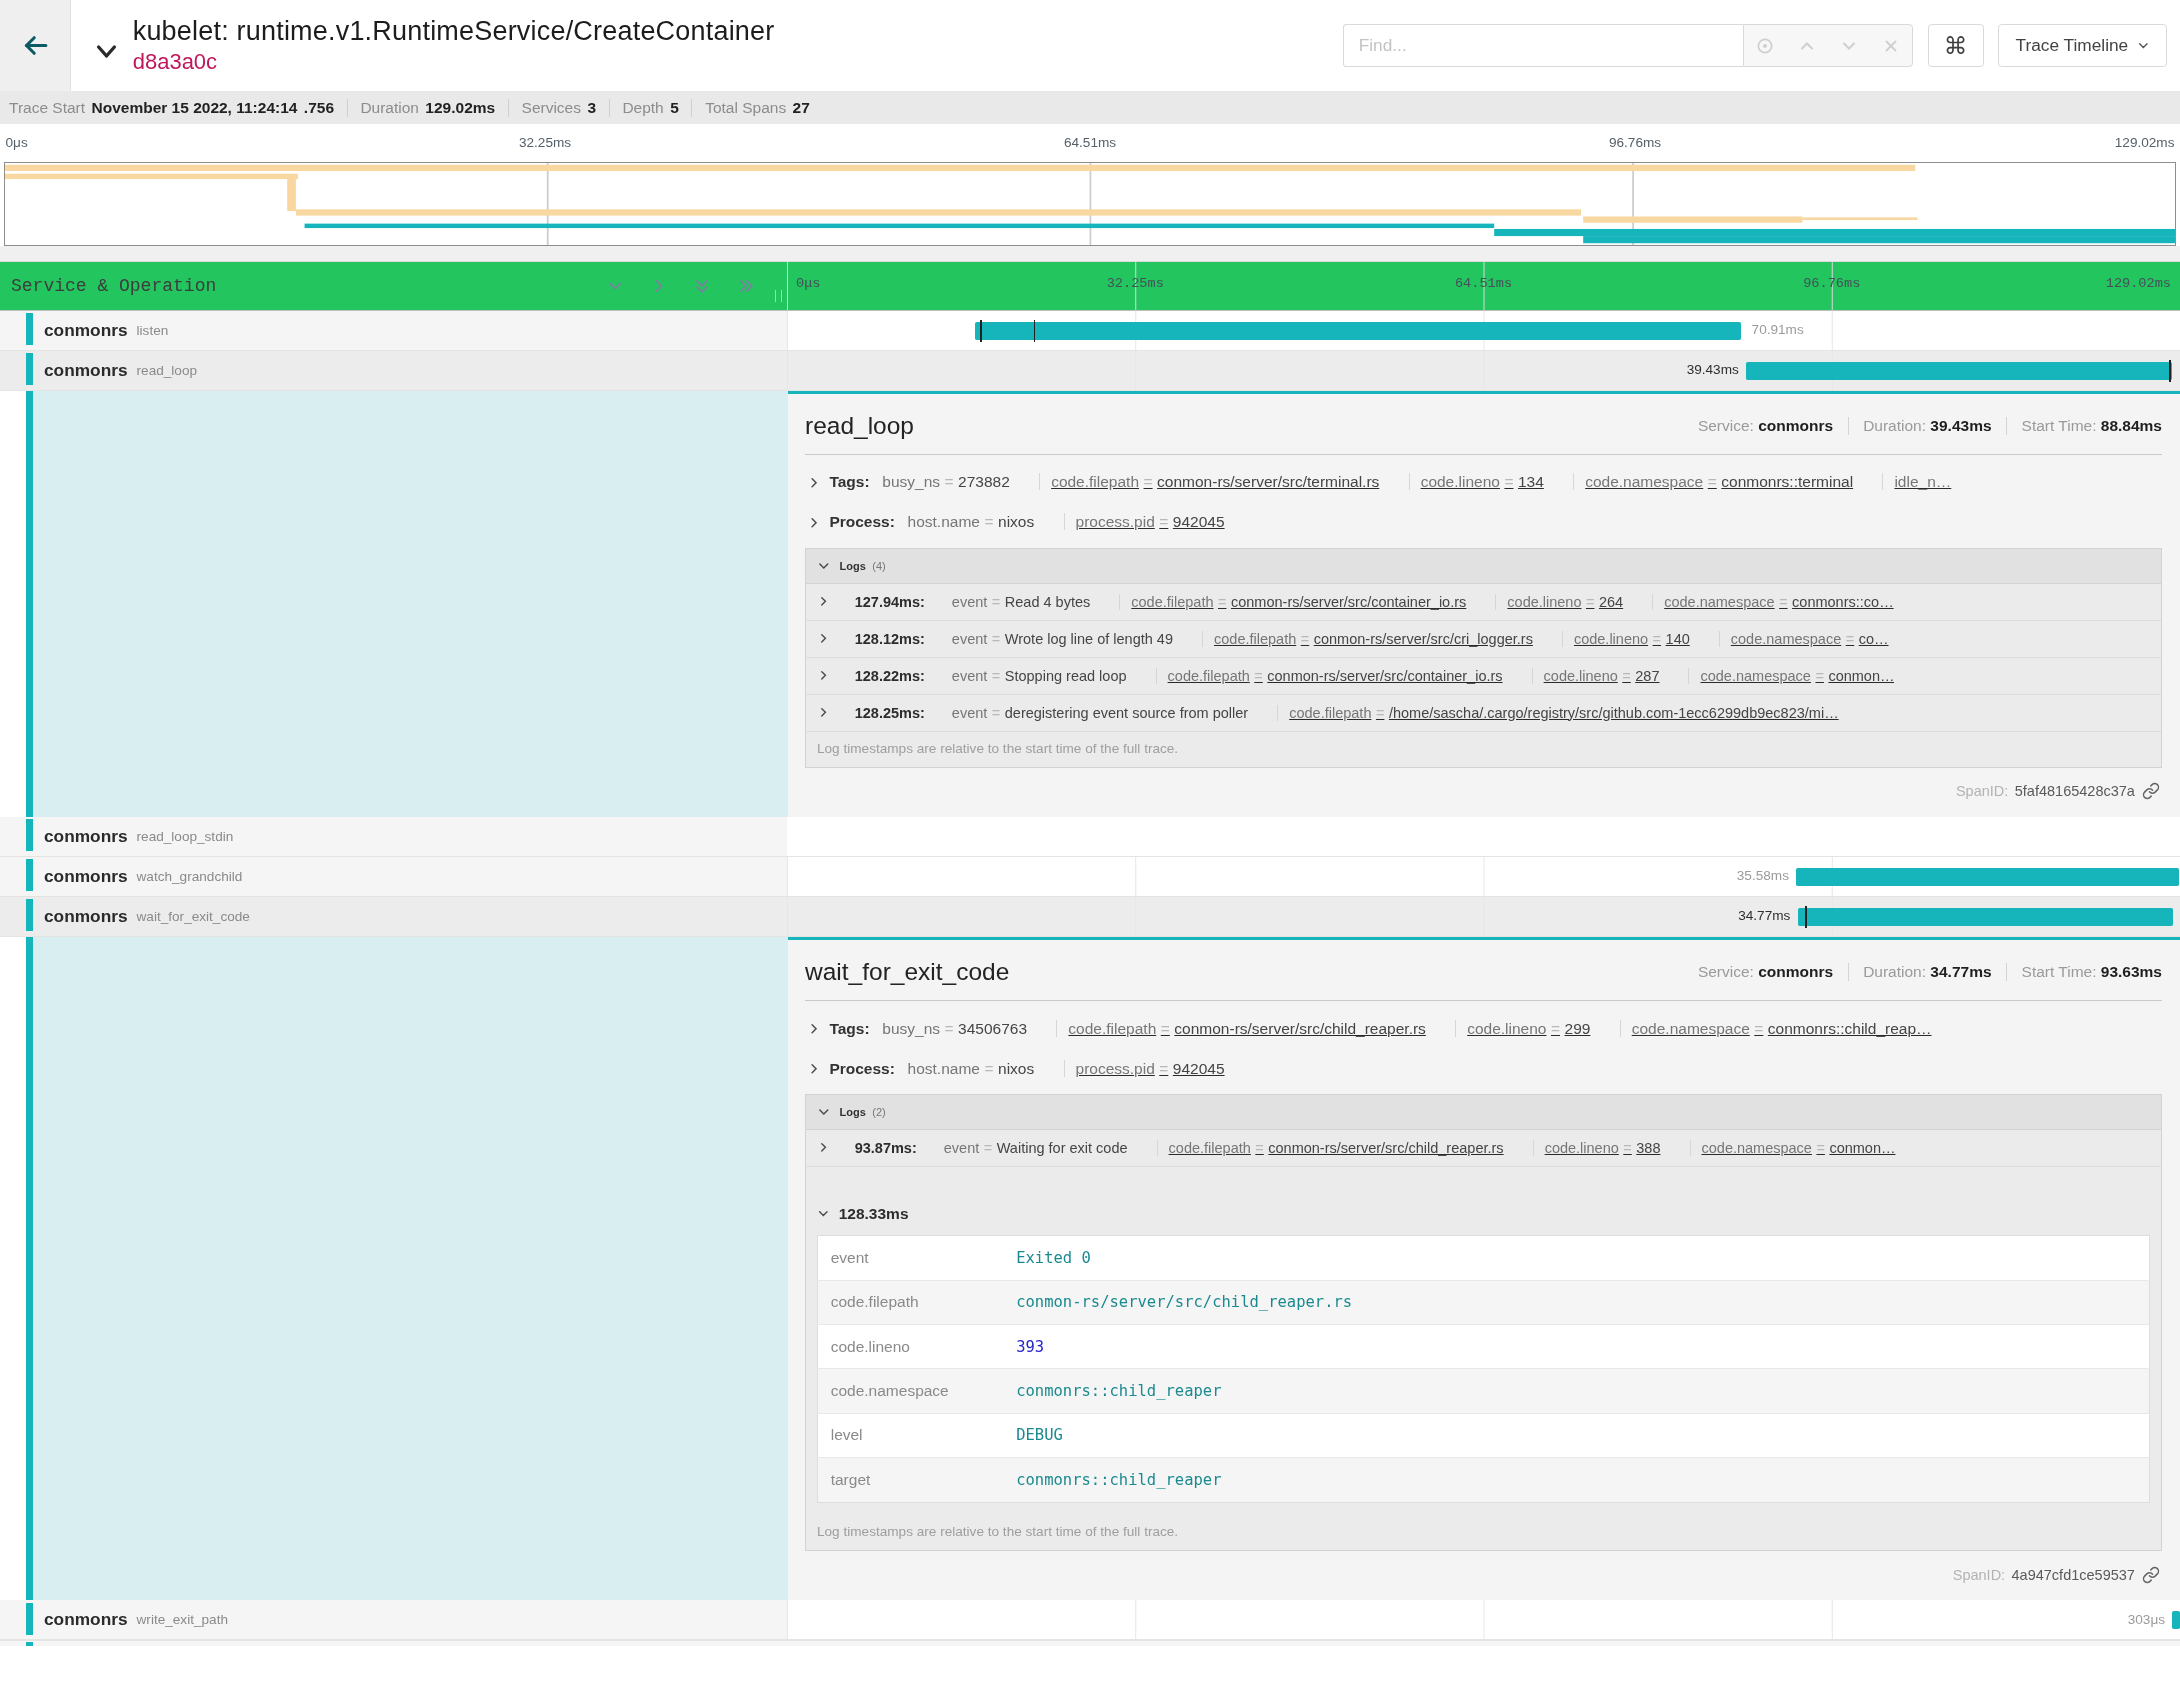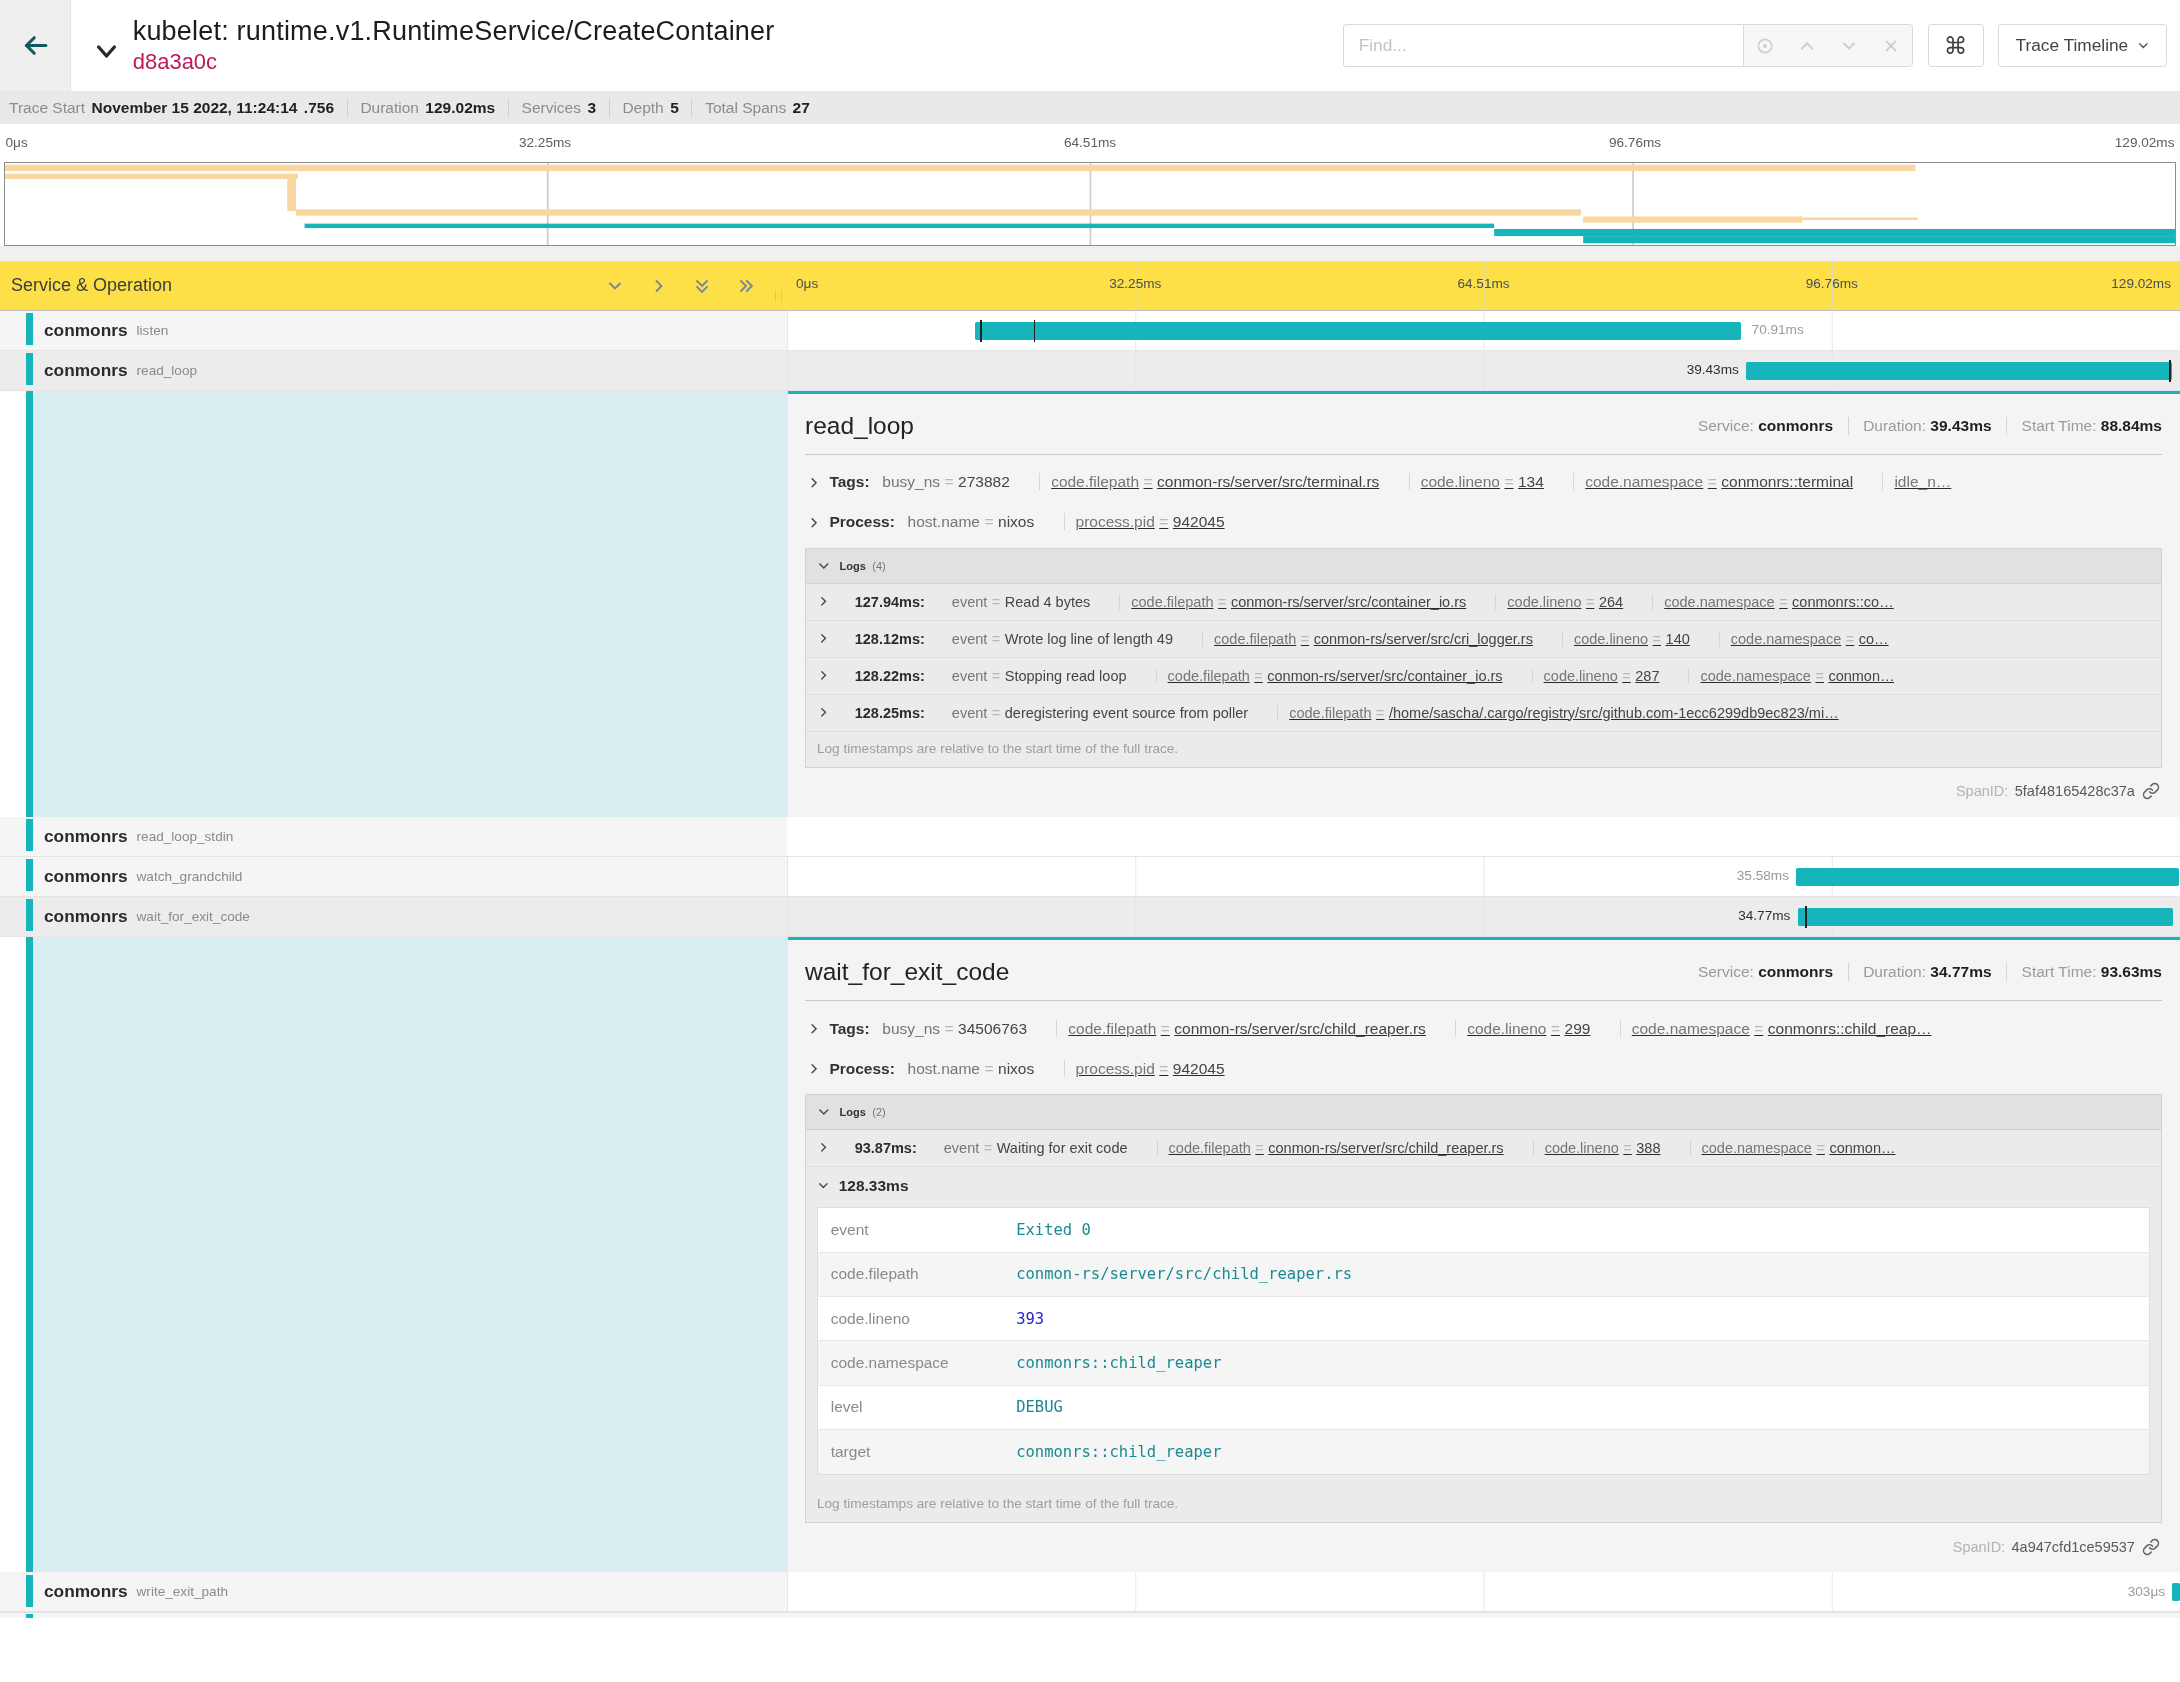--- a/index.html
+++ b/index.html
@@ -33,21 +33,21 @@
 
   
   .ruler { position:relative; height:38px; background:#fff; font-size:13.6px; color:#55606a; }
   .rtick { position:absolute; top:11px; }
   .rtick.c { transform:translateX(-50%); }
   .minimapwrap { position:relative; height:84px; margin:0 3.6px; border:0.9px solid #8d8d8d; background:#fff; cursor:crosshair; }
   .minimapwrap svg { position:absolute; inset:0; width:100%; height:100%; }
   .gap { height:15.5px; background:#f0f0f0; border-bottom:0.9px solid #dcdcdc; }
 
   
-  .gridhead { display:flex; height:49px; background:#fde047; border-bottom:0.9px solid #bfbfbf; }
+  .gridhead { display:flex; height:49px; background:#22c55e; border-bottom:0.9px solid #bfbfbf;font-family:Liberation Mono, monospace; }
   .gh-left { width:787px; position:relative; display:flex; align-items:center; padding-left:11px; }
   .gh-title { font-size:18px; color:#3d3d3d; }
   .gh-icons { margin-left:auto; display:flex; gap:23.6px; align-items:center; margin-right:31px; color:#76869a; }
   .gh-icons .ghbtn { cursor:pointer; display:flex; }
   .resizer { position:absolute; right:5.5px; bottom:7.3px; width:6.4px; height:12.7px; border-left:1.8px solid #c4c4c4; border-right:1.8px solid #c4c4c4; cursor:col-resize; }
   .gh-right { flex:1; position:relative; font-size:13.6px; color:#45505a;
     background-image:linear-gradient(to right,#d9d9d9 0.9px,transparent 0.9px); background-size:25% 100%; }
   .gh-right .rtick { top:14.5px; }
 
   
@@ -87,21 +87,21 @@
   .logsbox { border:0.9px solid #d2d2d2; background:#ebebeb; margin-top:5.5px; }
   .logshead { display:flex; align-items:center; background:#e1e1e1; border-bottom:0.9px solid #d2d2d2; padding:10px 11px; font-size:11px; cursor:pointer; }
   .logshead .chev { color:#4a4a4a; margin-right:9px; display:flex; }
   .logshead b { color:#333; }
   .logscount { color:#777; margin-left:6.4px; }
   .logrow { display:flex; align-items:center; padding:10px 11px; font-size:14.5px; white-space:nowrap; overflow:hidden; border-bottom:0.9px solid #ddd; cursor:pointer;gap:16px; }
   .logrow:last-of-type { border-bottom:none; }
   .logrow .chev { color:#4a4a4a; margin-right:9px; flex:0 0 auto; display:flex; }
   .logts { font-weight:700; color:#2d2d2d; margin-right:11px; }
   .lognote { padding:9px 11px 11px; font-size:13.6px; color:#9e9e9e; }
-  .sublogheader { display:flex; align-items:center; padding:10px 11px 3.6px; font-size:15.5px; font-weight:700; color:#2d2d2d; cursor:pointer; }
+  .sublogheader { display:flex; align-items:center; padding:10px 11px 3.6px; font-size:15.5px; font-weight:700; color:#2d2d2d; cursor:pointer;margin-top:28px; }
   .sublogheader .chev { color:#4a4a4a; margin-right:9px; display:flex; }
   .fieldtable { background:#fff; border:0.9px solid #ddd; margin:9px 11px 12.7px; width:calc(100% - 22px); border-collapse:collapse; }
   .fieldtable tr + tr { border-top:0.9px solid #e8e8e8; }
   .fieldtable tr:nth-child(even) { background:#f5f5f5; }
   .fieldtable td { padding:12.7px 12.7px; font-size:15.5px; vertical-align:top; }
   .fieldtable td.fkey { width:186px; color:#8a8a8a; }
   .fieldtable td.fval { font-family:"DejaVu Sans Mono", monospace; color:#1b8a90; }
   .fieldtable td.fval.num { color:#2525cc; }
   .spanidrow { display:flex; align-items:center; justify-content:flex-end; padding:14.5px 1.8px 5.5px; font-size:14.5px; }
   .sid-label { color:#b3b3b3; }

